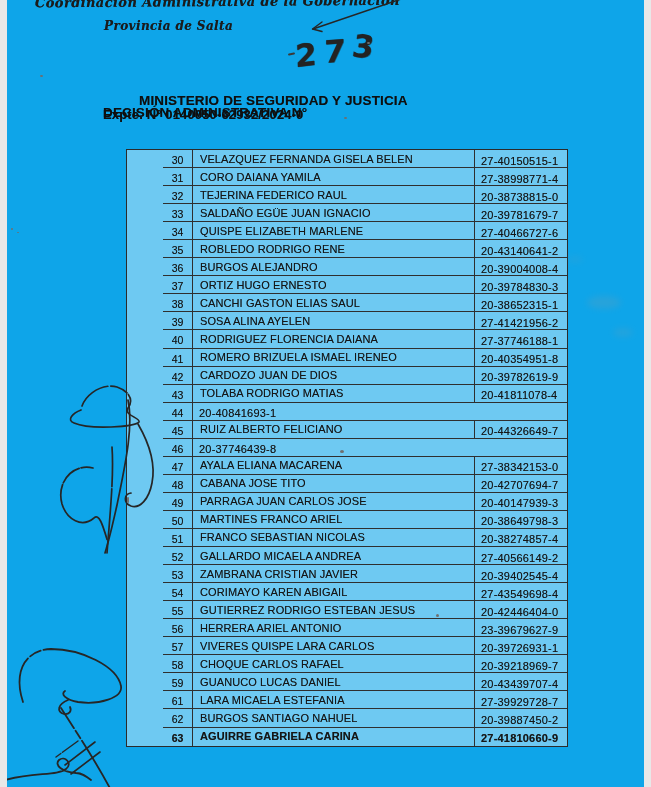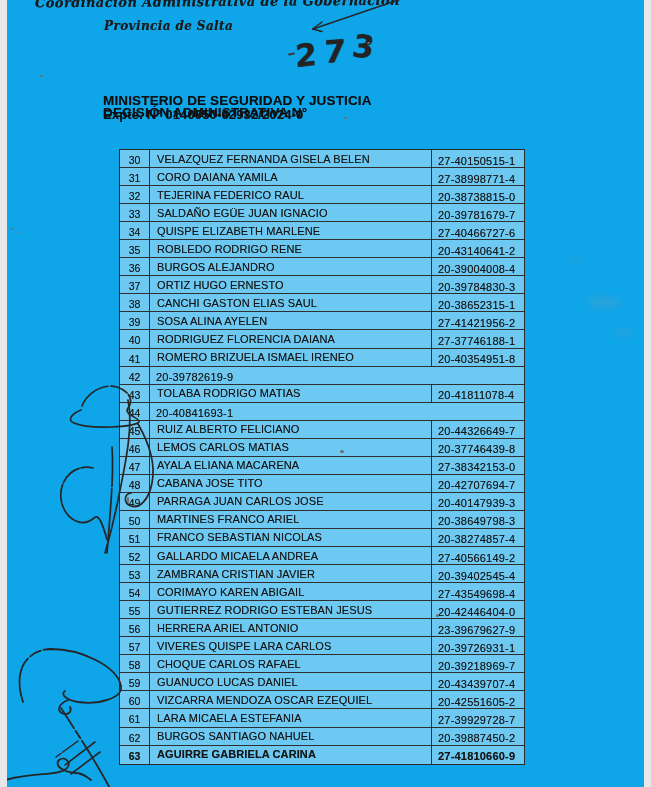--- a/index.html
+++ b/index.html
@@ -24,43 +24,44 @@
     text-shadow:0 0 .4px rgba(20,20,20,.6);
     white-space:nowrap;
   }
   
   .h-decision, .h-ministry, .h-expte {
     position:absolute; left:96px; font-weight:700; color:#0f0f0f;
     letter-spacing:.15px; white-space:nowrap;
     text-shadow:0 0 .5px rgba(10,10,10,.45);
   }
   .h-decision { top:76px;  font-size:13.5px;margin-top:29px; }
-  .h-ministry { top:93px;  font-size:13.5px; }
+  .h-ministry { top:93px;  font-size:13.5px;margin-left:36px; }
   .h-expte    { top:107px; font-size:13px; }
   
   .stamp {
     position:absolute; left:288px; top:33px;
     font-family:"DejaVu Sans", sans-serif; font-weight:700;
     font-size:31px; letter-spacing:7px; color:#232323;
     transform:rotate(-3deg) skewX(-5deg);
     text-shadow:.6px .4px 0 rgba(35,35,35,.55), -.4px -.3px 0 rgba(35,35,35,.3);
   }
   .stamp span { display:inline-block; }
   .stamp .d0 { transform:rotate(-4deg) translateY(2px); }
   .stamp .d1 { transform:rotate(-1deg); }
   .stamp .d2 { transform:rotate(7deg) translateY(-3px); }
   .stamp-dash {
     position:absolute; left:281px; top:53px; width:7px; height:2px;
     background:#3a3a3a; transform:rotate(-12deg); border-radius:1px;
   }
   
   .doc-table {
-    position:absolute; left:112px; top:149px; width:404px;
+    position:absolute; left:119px; top:149px; width:404px;
     border:1.4px solid #2b2b2b; box-sizing:content-box;
     background:rgba(255,255,255,.4);
+    padding-left:36px;
   }
   .tr { display:flex; height:18.05px; box-sizing:border-box;
         border-bottom:1.3px solid #2f2f2f; }
   .tr:last-child { border-bottom:none;font-weight:bold; }
   .td { box-sizing:border-box; border-right:1.2px solid #2f2f2f;
         overflow:hidden; white-space:nowrap;
         text-shadow:0 0 .5px rgba(5,5,5,.5); }
   .td.num  { width:30px; text-align:center; font-size:10.5px; padding-top:4px; }
   .td.name { width:282px; font-size:11px; padding:2.5px 0 0 7px; letter-spacing:.1px; }
   .td.cuil { width:92px; border-right:none; font-size:11px; padding:4.5px 0 0 6px;
@@ -144,39 +145,39 @@
         <div class="td name">RODRIGUEZ FLORENCIA DAIANA</div>
         <div class="td cuil">27-37746188-1</div>
       </div>
       <div class="tr">
         <div class="td num">41</div>
         <div class="td name">ROMERO BRIZUELA ISMAEL IRENEO</div>
         <div class="td cuil">20-40354951-8</div>
       </div>
       <div class="tr">
         <div class="td num">42</div>
+        <div class="td name">CARDOZO JUAN DE DIOS</div>
         <div class="td cuil">20-39782619-9</div>
       </div>
       <div class="tr">
         <div class="td num">43</div>
         <div class="td name">TOLABA RODRIGO MATIAS</div>
         <div class="td cuil">20-41811078-4</div>
       </div>
       <div class="tr">
         <div class="td num">44</div>
         <div class="td cuil">20-40841693-1</div>
       </div>
       <div class="tr">
         <div class="td num">45</div>
         <div class="td name">RUIZ ALBERTO FELICIANO</div>
         <div class="td cuil">20-44326649-7</div>
       </div>
       <div class="tr">
         <div class="td num">46</div>
-        <div class="td name">LEMOS CARLOS MATIAS</div>
         <div class="td cuil">20-37746439-8</div>
       </div>
       <div class="tr">
         <div class="td num">47</div>
         <div class="td name">AYALA ELIANA MACARENA</div>
         <div class="td cuil">27-38342153-0</div>
       </div>
       <div class="tr">
         <div class="td num">48</div>
         <div class="td name">CABANA JOSE TITO</div>
@@ -229,25 +230,20 @@
       </div>
       <div class="tr">
         <div class="td num">58</div>
         <div class="td name">CHOQUE CARLOS RAFAEL</div>
         <div class="td cuil">20-39218969-7</div>
       </div>
       <div class="tr">
         <div class="td num">59</div>
         <div class="td name">GUANUCO LUCAS DANIEL</div>
         <div class="td cuil">20-43439707-4</div>
-      </div>
-      <div class="tr">
-        <div class="td num">60</div>
-        <div class="td name">VIZCARRA MENDOZA OSCAR EZEQUIEL</div>
-        <div class="td cuil">20-42551605-2</div>
       </div>
       <div class="tr">
         <div class="td num">61</div>
         <div class="td name">LARA MICAELA ESTEFANIA</div>
         <div class="td cuil">27-39929728-7</div>
       </div>
       <div class="tr">
         <div class="td num">62</div>
         <div class="td name">BURGOS SANTIAGO NAHUEL</div>
         <div class="td cuil">20-39887450-2</div>

